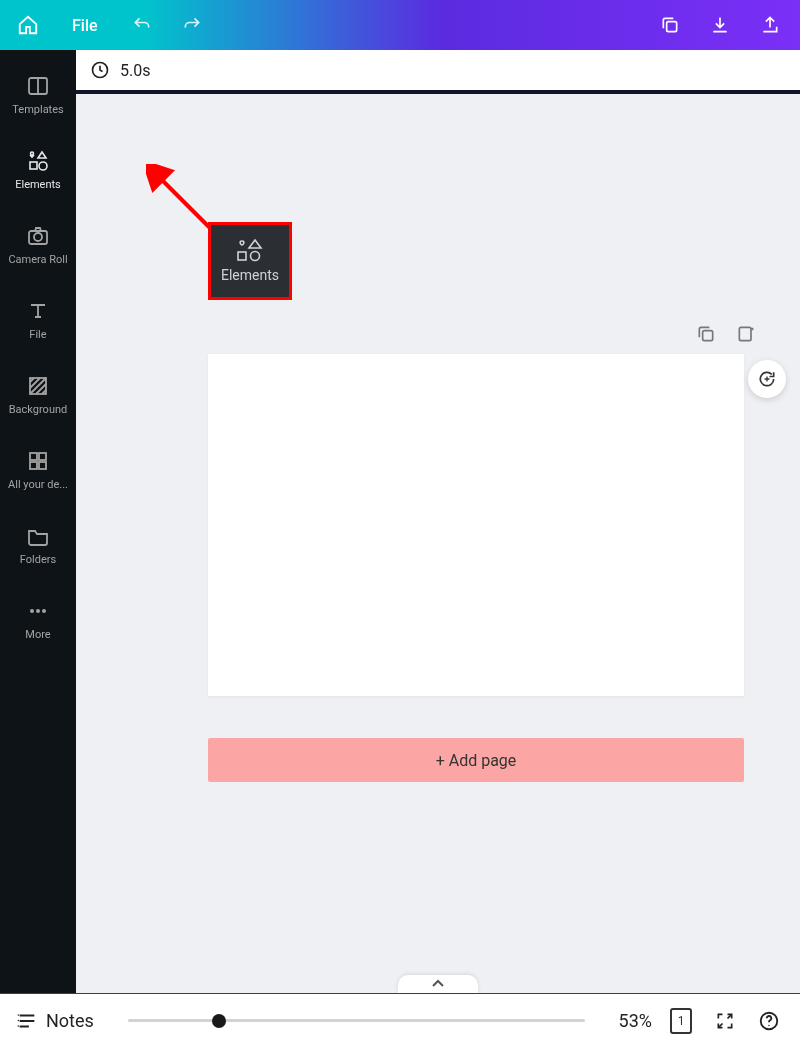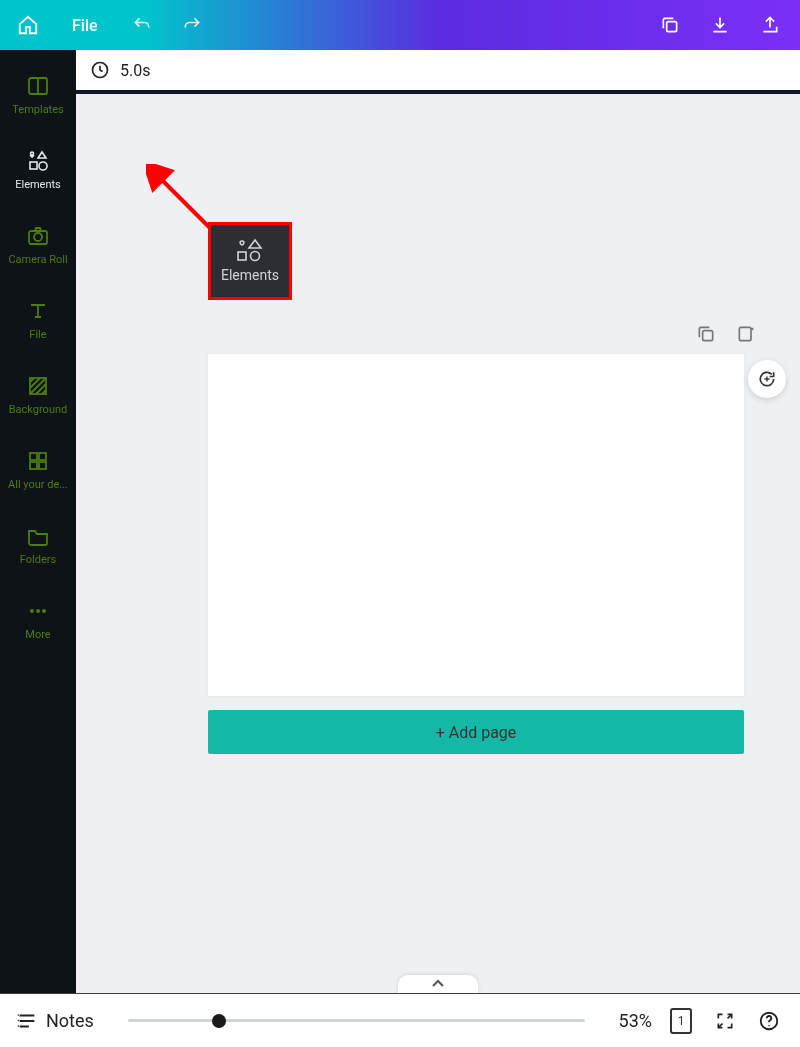--- a/index.html
+++ b/index.html
@@ -11,21 +11,21 @@
   .tb-left { display: flex; align-items: center; gap: 18px; padding-left: 12px; }
   .tb-home { width: 32px; height: 32px; display: flex; align-items: center; justify-content: center; cursor: pointer; }
   .tb-file { font-size: 16px; font-weight: 500; cursor: pointer; padding: 6px 10px; }
   .tb-icon { width: 32px; height: 32px; display: flex; align-items: center; justify-content: center; cursor: pointer; color: rgba(255,255,255,0.85); }
   .tb-spacer { flex: 1; }
   .tb-right { display: flex; align-items: center; gap: 18px; padding-right: 14px; }
 
   
   .bodyrow { flex: 1; display: flex; min-height: 0; }
   .sidebar { width: 76px; background: #0e1318; display: flex; flex-direction: column; align-items: center; padding-top: 8px; }
-  .sb-item { width: 76px; height: 75px; display: flex; flex-direction: column; align-items: center; justify-content: center; gap: 6px; color: #4d7c0f; cursor: pointer; }
+  .sb-item { width: 76px; height: 75px; display: flex; flex-direction: column; align-items: center; justify-content: center; gap: 6px; color: #a3a3a3; cursor: pointer; }
   .sb-item.active { color: #e5e7ea; }
   .sb-label { font-size: 11px; text-align: center; line-height: 1.1; }
   .sb-icon { width: 24px; height: 24px; display: flex; align-items: center; justify-content: center; }
 
   .main { flex: 1; display: flex; flex-direction: column; min-width: 0; background: #eef0f4; position: relative; }
 
   
   .timebar { height: 44px; background: #ffffff; border-bottom: 4px solid #0f172a; display: flex; align-items: center; padding: 0 14px; gap: 10px; }
   .timebar .ts { font-size: 16px; color: #222; }
 
@@ -35,21 +35,21 @@
   .ann-callout { position: absolute; left: 132px; top: 128px; width: 84px; height: 78px; border: 3px solid #ff0000; background: #2b2e33; display: flex; flex-direction: column; align-items: center; justify-content: center; gap: 4px; color: #b8bdc4; }
   .ann-callout .ann-label { font-size: 14px; color: #cfd3d8; }
   .ann-arrow { position: absolute; left: 70px; top: 70px; pointer-events: none; }
 
   .page-tools { position: absolute; right: 42px; top: 228px; display: flex; gap: 16px; color: #777; }
   .page-tools .pt { width: 24px; height: 24px; display: flex; align-items: center; justify-content: center; cursor: pointer; }
 
   .canvas-page { position: absolute; left: 132px; top: 260px; right: 56px; height: 342px; background: #ffffff; box-shadow: 0 1px 3px rgba(0,0,0,0.05); }
   .canvas-fab { position: absolute; right: 14px; top: 266px; width: 38px; height: 38px; border-radius: 50%; background: #fff; box-shadow: 0 2px 6px rgba(0,0,0,0.15); display: flex; align-items: center; justify-content: center; cursor: pointer; color: #333; }
 
-  .add-page { position: absolute; left: 132px; top: 616px; right: 56px; height: 44px; background: #14b8a6; display: flex; align-items: center; justify-content: center; color: #333; font-size: 16px; cursor: pointer; border-radius: 2px; text-align: center; }
+  .add-page { position: absolute; left: 132px; top: 644px; right: 56px; height: 44px; background: #fca5a5; display: flex; align-items: center; justify-content: center; color: #333; font-size: 16px; cursor: pointer; border-radius: 2px; text-align: center; }
 
   .expand-tab { position: absolute; left: 50%; transform: translateX(-50%); bottom: 0; width: 80px; height: 18px; background: #fff; border-radius: 10px 10px 0 0; box-shadow: 0 -1px 4px rgba(0,0,0,0.1); display: flex; align-items: center; justify-content: center; color: #555; cursor: pointer; }
 
   
   .footer { height: 54px; background: #ffffff; border-top: 1px solid #404040; display: flex; align-items: center; padding: 0 16px; gap: 14px; }
   .notes-btn { display: flex; align-items: center; gap: 8px; color: #222; font-size: 18px; cursor: pointer; }
   .slider { flex: 1; display: flex; align-items: center; padding: 0 20px; }
   .slider-track { width: 100%; height: 3px; background: #d0d3d8; border-radius: 2px; position: relative; }
   .slider-thumb { position: absolute; left: 20%; top: 50%; transform: translate(-50%, -50%); width: 14px; height: 14px; background: #1a1a1a; border-radius: 50%; }
   .zoom { font-size: 18px; color: #222; }

